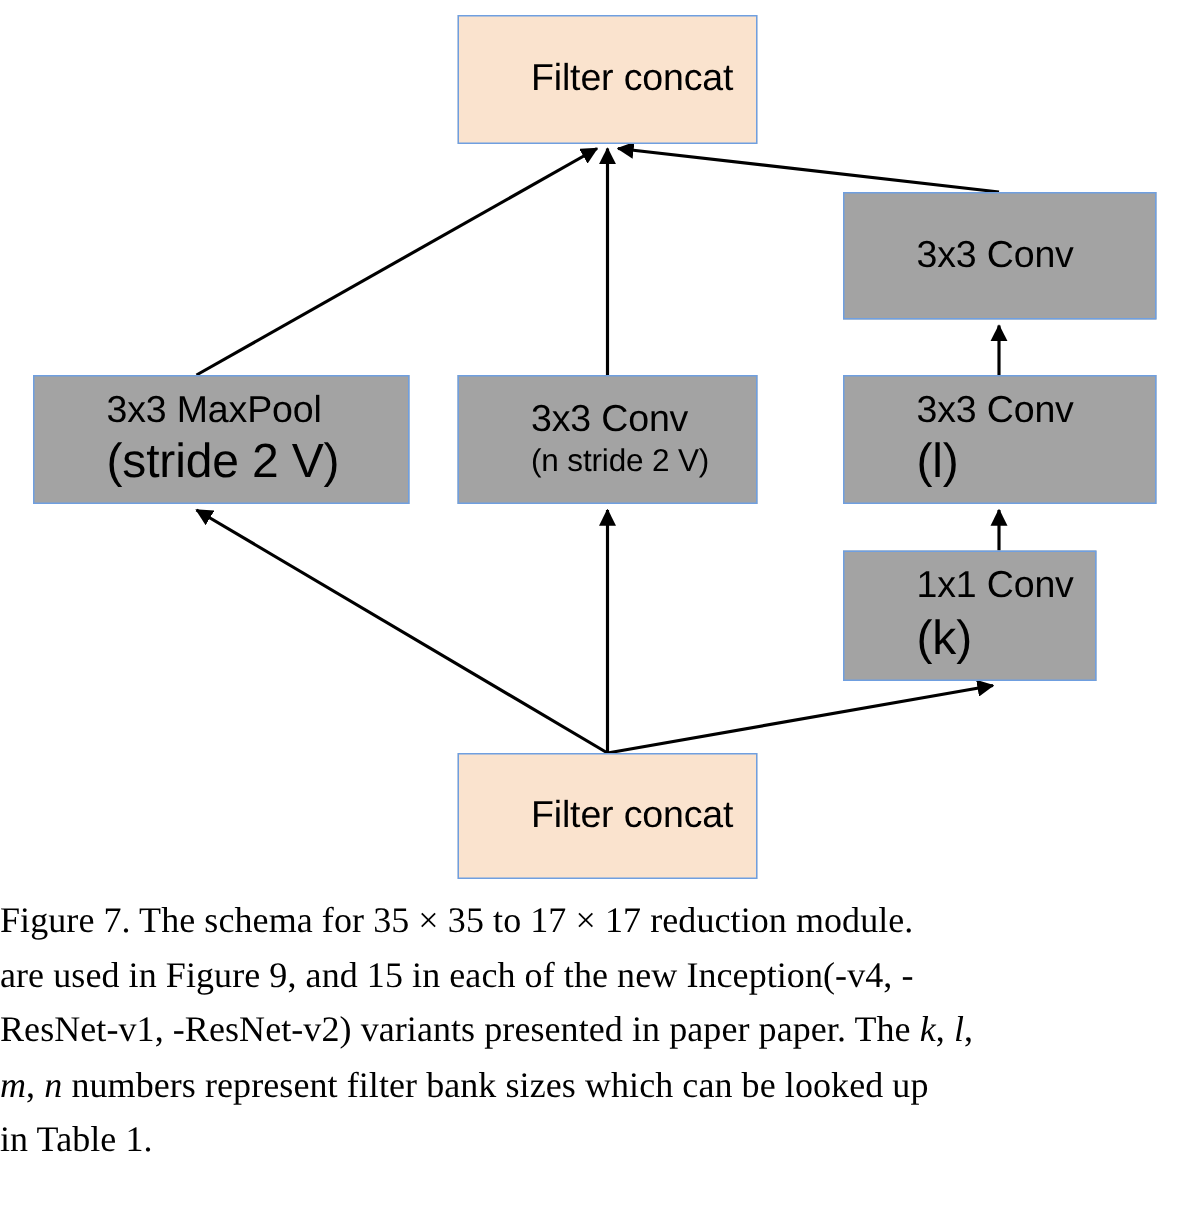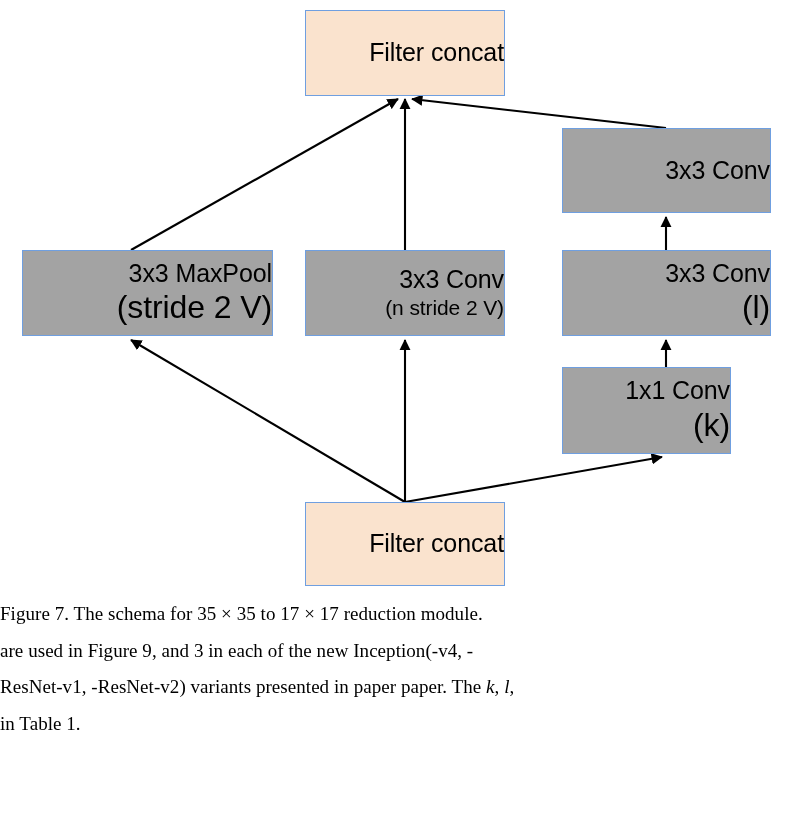--- a/index.html
+++ b/index.html
@@ -31,27 +31,28 @@
     width: 797px;
     height: 595px;
   }
 
   .node {
     position: absolute;
     box-sizing: border-box;
     border: 1.6px solid #6f9fe0;
     display: flex;
     flex-direction: column;
-    align-items: flex-end;
+    align-items: flex-start;
     justify-content: center;
     text-align: center;
     color: #000000;
     font-family: "Liberation Sans", sans-serif;
     line-height: 1.18;
     z-index: 2;
+    padding-left: 48px;
   }
   .node.concat {
     background: #fae3ce;
   }
   .node.conv {
     background: #a3a3a3;
   }
   .line1 {
     font-size: 25px;
     letter-spacing: -0.1px;
@@ -75,21 +76,21 @@
   #node-conv-l       { left: 562px; top: 250px; width: 209px; height: 86px; }
   #node-conv-k       { left: 562px; top: 367px; width: 169px; height: 87px; }
   #node-bottom-concat{ left: 305px; top: 502px; width: 200px; height: 84px; }
 
   #caption {
     position: absolute;
     left: 0;
     top: 596px;
     width: 797px;
     font-family: "Liberation Serif", serif;
-    font-size: 19px;
+    font-size: 24px;
     line-height: 36.5px;
     color: #000000;
     text-align: justify;
     text-align-last: left;
     letter-spacing: 0.05px;
   }
   #caption .mi {
     font-style: italic;
   }
   #caption .mn {
@@ -156,19 +157,20 @@
   <div class="node concat" id="node-bottom-concat">
     <div class="line1">Filter concat</div>
   </div>
 
 </div>
 
 <div id="caption">
   <div class="cap-line"><span>Figure 7. The schema for </span><span class="mn">35</span><span> × </span><span class="mn">35</span><span> to </span><span class="mn">17</span><span> × </span><span class="mn">17</span><span> reduction module.</span></div>
 
 
-  <div class="cap-line">are used in Figure 9, and 3 in each of the new Inception(-v4, -</div>
+  <div class="cap-line">are used in Figure 9, and 15 in each of the new Inception(-v4, -</div>
 
   <div class="cap-line"><span>ResNet-v1, -ResNet-v2) variants presented in paper paper. The </span><span class="mi">k</span><span>, </span><span class="mi">l</span><span>,</span></div>
 
+  <div class="cap-line"><span class="mi">m</span><span>, </span><span class="mi">n</span><span> numbers represent filter bank sizes which can be looked up</span></div>
 
   <div class="cap-line">in Table 1.</div>
 </div>
 
 </body></html>

